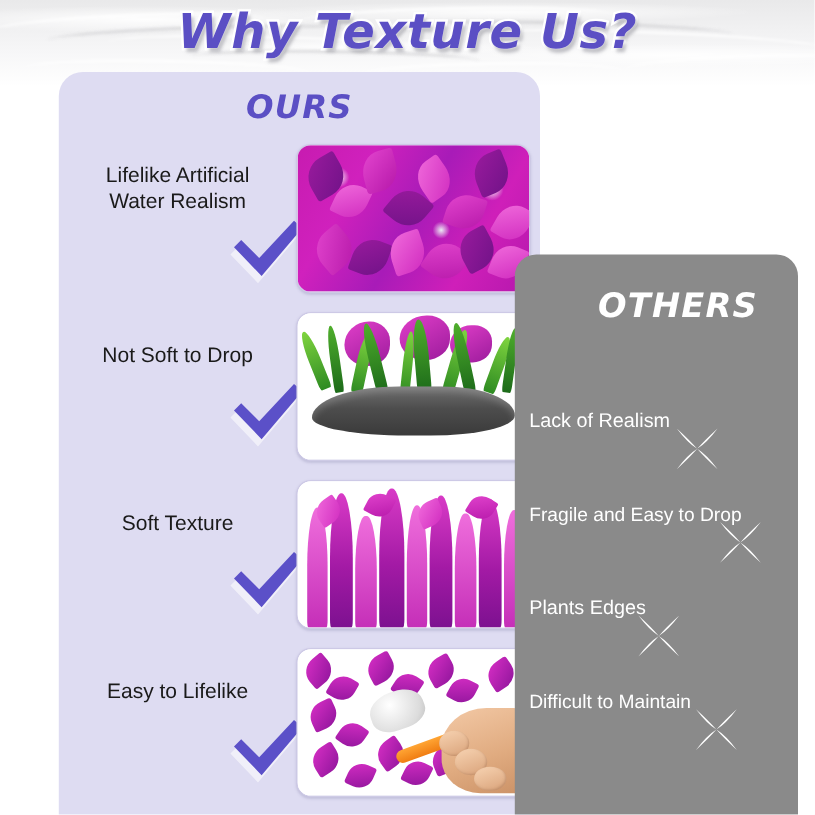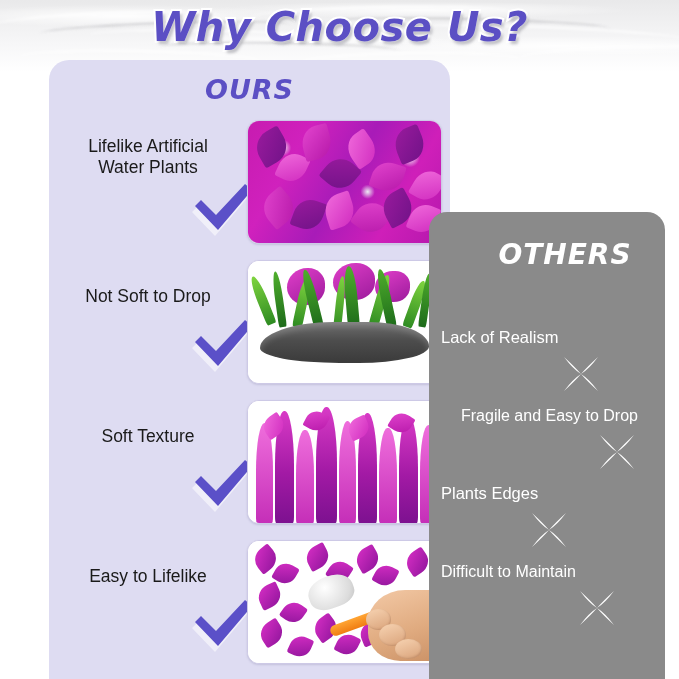--- a/index.html
+++ b/index.html
@@ -274,29 +274,29 @@
     width: 236px;
     height: 78px;
   }
   .others-row.o1 { top: 112px; }
   .others-row.o2 { top: 190px; }
   .others-row.o3 { top: 268px; }
   .others-row.o4 { top: 346px; }
 
   .others-label {
     position: absolute;
-    left: 12px; top: 4px;
+    left: 12px; top: 18px;
     width: 214px;
     text-align: left;
     font-family: "Liberation Sans", sans-serif;
     font-size: 16.5px;
     color: #ffffff;
     line-height: 1.2;
   }
-  .others-row.o2 .others-label { font-size: 16px; margin-left: 20px; }
+  .others-row.o2 .others-label { font-size: 16px; }
   .others-row.o4 .others-label { font-size: 16px; }
 
   .x-wrap {
     position: absolute;
     top: 30px;
     width: 40px; height: 40px;
   }
   .others-row.o1 .x-wrap { left: 132px; }
   .others-row.o2 .x-wrap { left: 168px; }
   .others-row.o3 .x-wrap { left: 100px; }
@@ -315,28 +315,28 @@
     <div class="smoke-shade s3"></div>
     <div class="smoke-wisp w1"></div>
     <div class="smoke-wisp w2"></div>
     <div class="smoke-wisp w3"></div>
     <div class="smoke-wisp w4"></div>
     <div class="smoke-wisp w5"></div>
     <div class="smoke-wisp w6"></div>
     <div class="smoke-wisp w7"></div>
   </div>
 
-  <div class="main-title">Why Choose Us?</div>
+  <div class="main-title">Why Texture Us?</div>
 
   <div class="ours-panel">
     <div class="ours-heading">OURS</div>
 
     <div class="ours-row r1">
       <div class="ours-label">Lifelike Artificial
-Water Plants</div>
+Water Realism</div>
       <div class="check-wrap">
         <svg width="64" height="52" viewBox="0 0 64 52">
           <path d="M4 24 L10 18 L25 33 L54 2 L61 8 L27 48 Z" fill="#ffffff" opacity="0.55" transform="translate(-3,6)"></path>
           <path d="M4 24 L10 18 L25 33 L54 2 L61 8 L27 48 Z" fill="#5b50c8"></path>
         </svg>
       </div>
       <div class="thumb">
         <div class="thumb-inner">
           <div class="t1-bg"></div>
           <div class="leaf dk" style="left:4%;  top:8%;  width:16%; height:26%; transform:rotate(-30deg);"></div>

